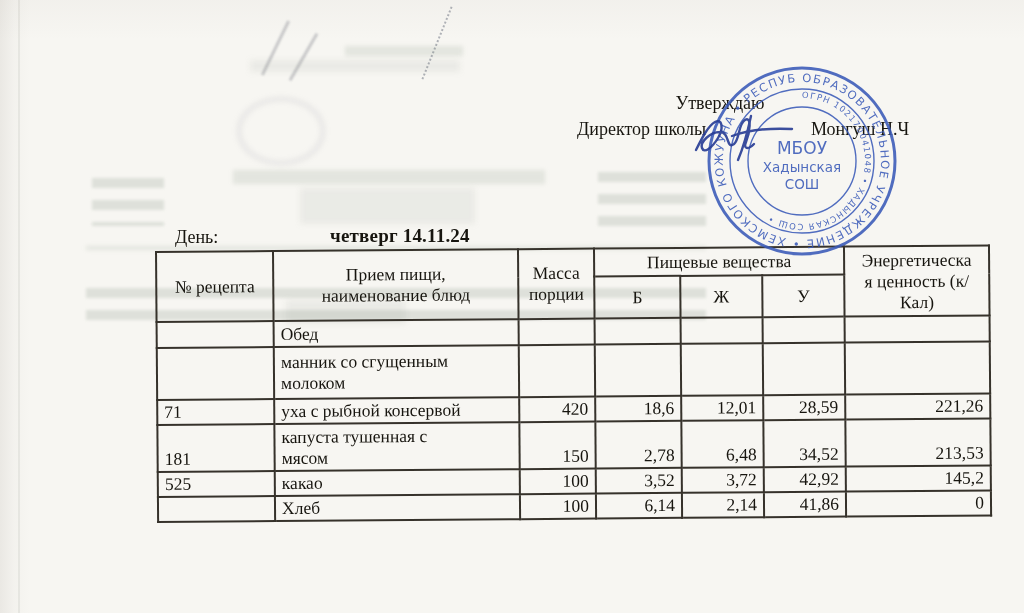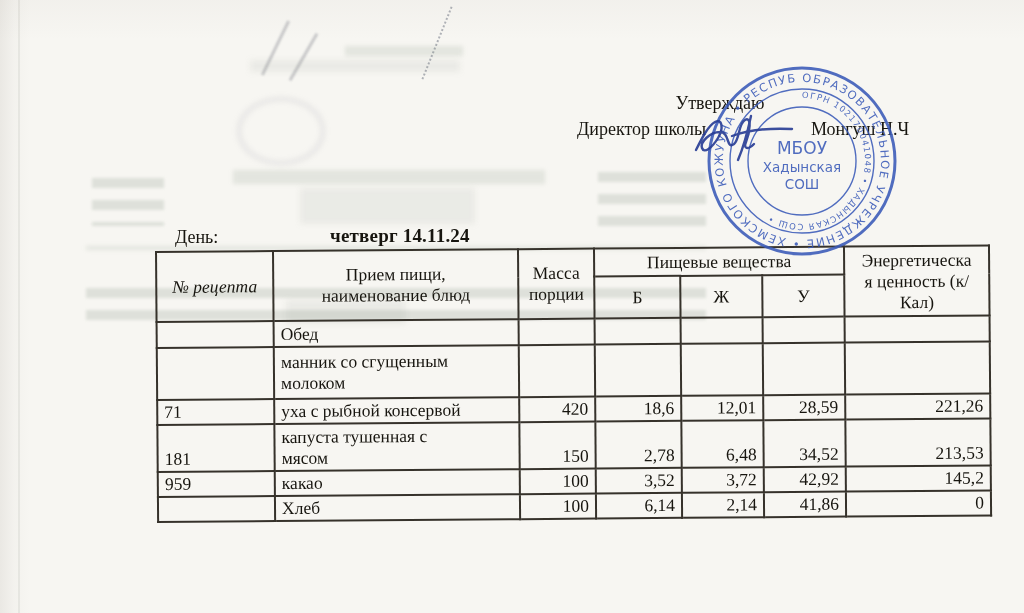--- a/index.html
+++ b/index.html
@@ -45,21 +45,21 @@
     border-collapse:collapse;table-layout:fixed;
     transform:rotate(-0.45deg);transform-origin:0 0;
   }
   table.menu td,table.menu th{
     border:2px solid #36322b;padding:1px 6px;font-size:17.5px;font-weight:normal;
     overflow:hidden;color:#17150f;
   }
   tr.h1{height:28px;} tr.h2{height:42px;}
   tr.rh-a{height:26px;} tr.rh-b{height:52px;} tr.rh-c{height:25px;} tr.rh-d{height:47px;}
   th{text-align:center;vertical-align:middle;font-size:17px;}
-  th.recipe-h{font-weight:bold;font-size:18px;font-style:italic;}
+  th.recipe-h{font-weight:bold;font-size:18px;}
   th .wrapbox{display:inline-block;}
   th .w-meal{max-width:178px;}
   th .w-mass{max-width:60px;}
   th .w-energy{max-width:112px;word-wrap:break-word;}
   td.c-recipe{text-align:left;padding-right:10px;vertical-align:bottom;}
   td.c-dish{text-align:left;padding-left:7px;vertical-align:middle;}
   td.c-mass{text-align:right;padding-right:9px;vertical-align:bottom;}
   td.c-nut{text-align:right;padding-right:16px;vertical-align:bottom;}
   td.c-energy{text-align:right;padding-right:7px;vertical-align:bottom;}
   td .narrow{display:inline-block;max-width:190px;}
@@ -177,21 +177,21 @@
       <tr class="rh-d">
         <td class="c-recipe">181</td>
         <td class="c-dish"><span class="narrow">капуста тушенная с мясом</span></td>
         <td class="c-mass">150</td>
         <td class="c-nut">2,78</td>
         <td class="c-nut">6,48</td>
         <td class="c-nut">34,52</td>
         <td class="c-energy">213,53</td>
       </tr>
       <tr class="rh-c">
-        <td class="c-recipe">959</td>
+        <td class="c-recipe">525</td>
         <td class="c-dish">какао</td>
         <td class="c-mass">100</td>
         <td class="c-nut">3,52</td>
         <td class="c-nut">3,72</td>
         <td class="c-nut">42,92</td>
         <td class="c-energy">145,2</td>
       </tr>
       <tr class="rh-c">
         <td class="c-recipe"></td>
         <td class="c-dish">Хлеб</td>

